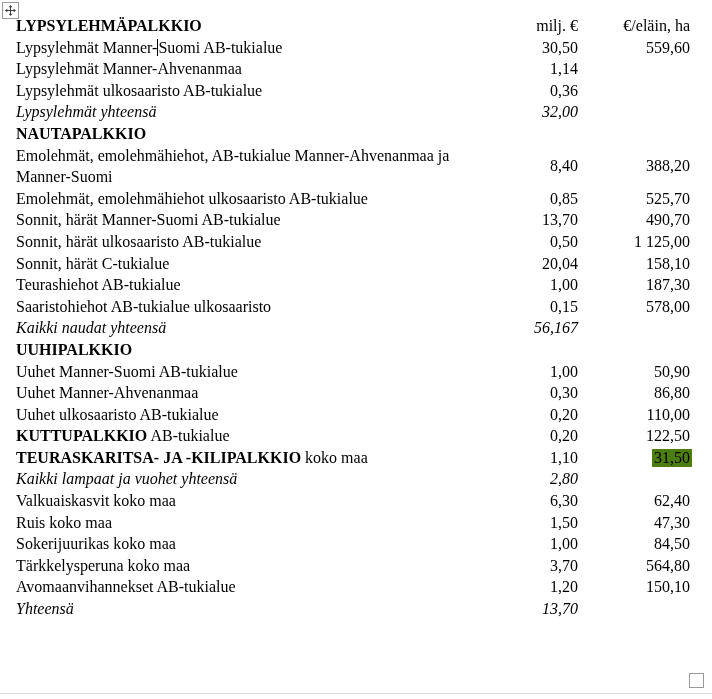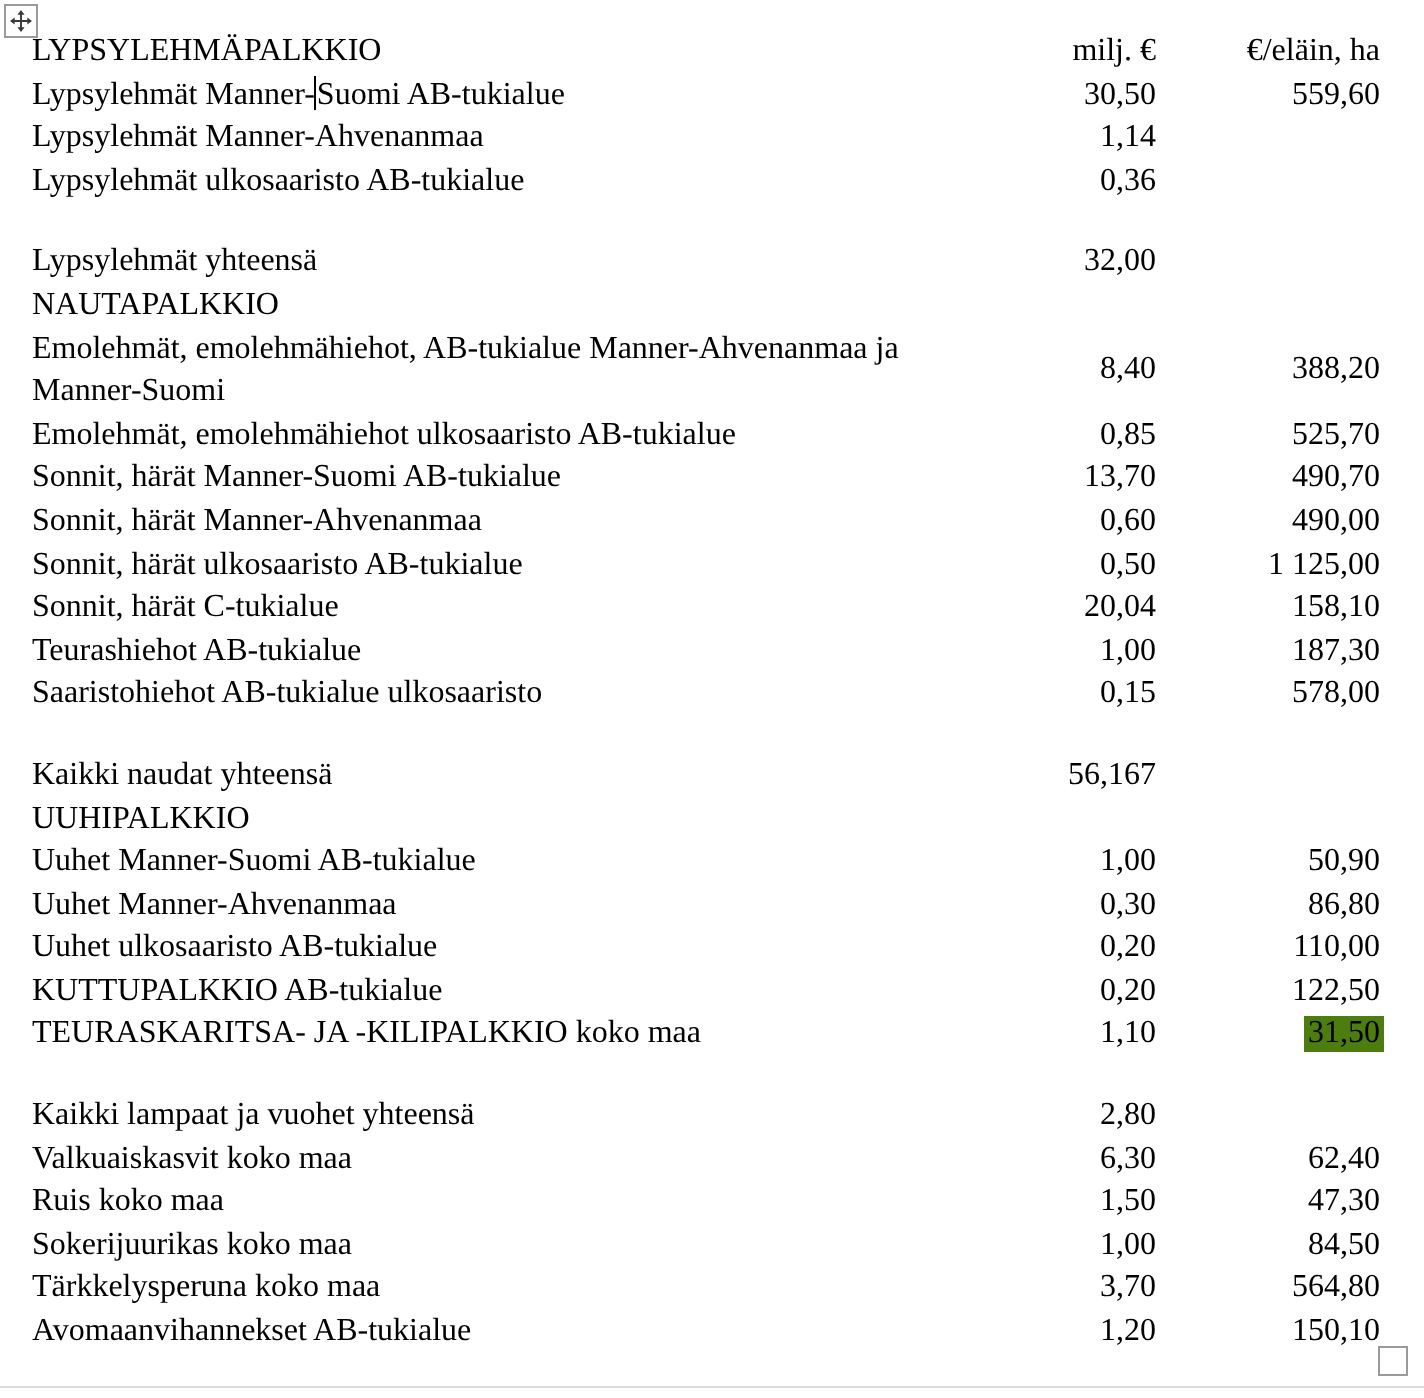--- a/index.html
+++ b/index.html
@@ -32,22 +32,22 @@
     position:absolute;left:16px;top:15px;width:674px;
   }
   .row{
     display:grid;
     grid-template-columns:1fr 120px 112px;
     align-items:center;
     line-height:21.6px;
   }
   .cell{min-height:21.6px;}
   .num{text-align:right;}
-  .bold{font-weight:normal;}
-  .row.italic .lbl,.row.italic .num{margin-top:19px;}
+  .bold{font-weight:bold;}
+  .row.italic .lbl,.row.italic .num{font-style:italic;}
   .caret{
     display:inline-block;width:1px;height:17px;
     background:#000;vertical-align:-3px;
   }
   .hl{
     background:#4d7c0f;
     padding:0 2px 1px 2px;margin-right:-2px;
   }
 </style>
 </head>
@@ -105,25 +105,20 @@
         <div class="cell lbl">Emolehmät, emolehmähiehot ulkosaaristo AB-tukialue</div>
         <div class="cell num">0,85</div>
         <div class="cell num">525,70</div>
       </div>
       <div class="row">
         <div class="cell lbl">Sonnit, härät Manner-Suomi AB-tukialue</div>
         <div class="cell num">13,70</div>
         <div class="cell num">490,70</div>
       </div>
       <div class="row">
-        <div class="cell lbl">Sonnit, härät Manner-Ahvenanmaa</div>
-        <div class="cell num">0,60</div>
-        <div class="cell num">490,00</div>
-      </div>
-      <div class="row">
         <div class="cell lbl">Sonnit, härät ulkosaaristo AB-tukialue</div>
         <div class="cell num">0,50</div>
         <div class="cell num">1 125,00</div>
       </div>
       <div class="row">
         <div class="cell lbl">Sonnit, härät C-tukialue</div>
         <div class="cell num">20,04</div>
         <div class="cell num">158,10</div>
       </div>
       <div class="row">

